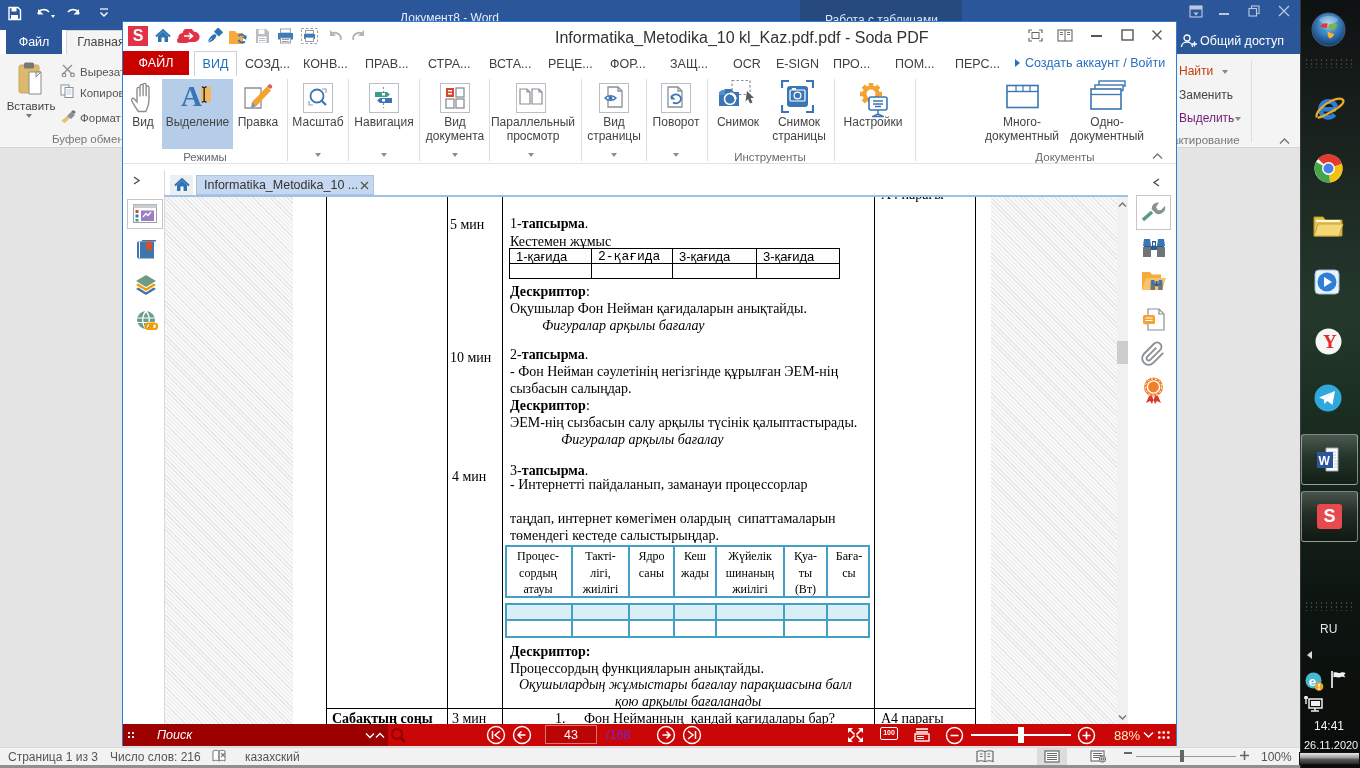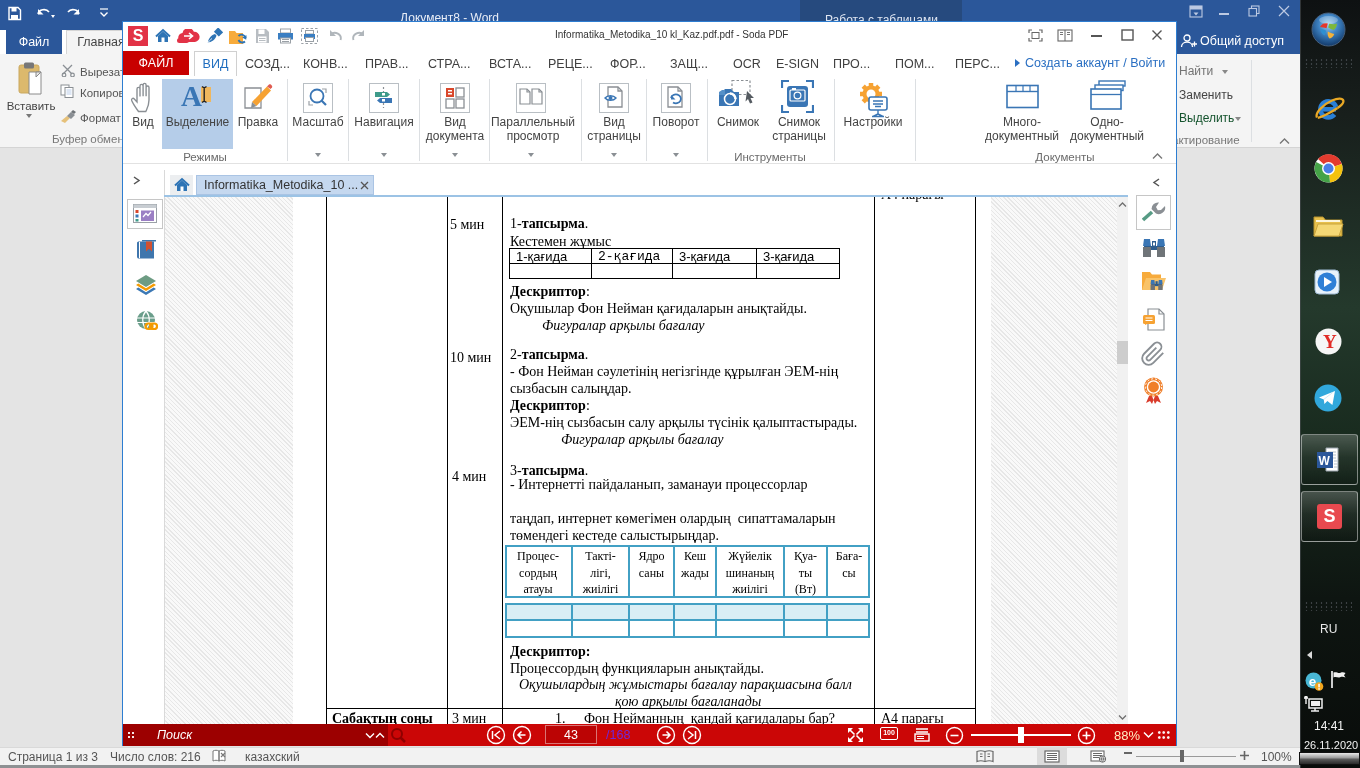--- a/index.html
+++ b/index.html
@@ -90,24 +90,24 @@
 <div class="a" style="left:80px;top:112px;font-size:11.5px;color:#555">Формат по образцу</div>
 <div class="a" style="left:52px;top:133px;font-size:11.5px;color:#777">Буфер обмена</div>
 
 <div class="a" style="left:1177px;top:28px;width:123px;height:26px;background:#2b579a"></div>
 <svg class="a" style="left:1180px;top:33px" width="17" height="17" viewBox="0 0 17 17">
  <circle cx="7" cy="5" r="3" fill="none" stroke="#fff" stroke-width="1.3"></circle>
  <path d="M1.5 14c0-3 2.5-5 5.5-5s5.5 2 5.5 5" fill="none" stroke="#fff" stroke-width="1.3"></path>
  <path d="M12 11h5M14.5 8.5v5" stroke="#fff" stroke-width="1.3"></path>
 </svg>
 <div class="a" style="left:1200px;top:34px;color:#fff;font-size:12.5px">Общий доступ</div>
-<div class="a" style="left:1179px;top:64px;font-size:12px;color:#737373">Найти</div>
+<div class="a" style="left:1179px;top:64px;font-size:12px;color:#c2410c">Найти</div>
 <div class="dn" style="left:1222px;top:70px;border-top-color:#888"></div>
 <div class="a" style="left:1179px;top:88px;font-size:12px;color:#444">Заменить</div>
-<div class="a" style="left:1179px;top:111px;font-size:12px;color:#14532d">Выделить</div>
+<div class="a" style="left:1179px;top:111px;font-size:12px;color:#701a75">Выделить</div>
 <div class="dn" style="left:1235px;top:117px;border-top-color:#888"></div>
 <div class="vsep" style="left:1251px;top:60px;height:82px"></div>
 <div class="a" style="left:1152px;top:134px;font-size:11.5px;color:#777">Редактирование</div>
 <svg class="a" style="left:1279px;top:137px" width="11" height="8" viewBox="0 0 11 8">
  <path d="M1 6.5L5.5 2 10 6.5" fill="none" stroke="#777" stroke-width="1.4"></path>
 </svg>
 
 <div class="a" style="left:0;top:747px;width:1300px;height:18px;background:#f2f2f2;border-top:1px solid #d9d9d9;box-sizing:border-box"></div>
 <div class="a" style="left:0;top:765px;width:1300px;height:3px;background:#8e9193"></div>
 <div class="a" style="left:8px;top:750px;font-size:12px;color:#555">Страница 1 из 3</div>
@@ -281,21 +281,21 @@
  <rect x="5.5" y="10.5" width="8" height="4" fill="#fff" stroke="#9aa0a6"></rect>
 </svg>
 <svg class="a" style="left:327px;top:29px" width="16" height="14" viewBox="0 0 16 14">
  <path d="M13.5 11 A6 5.5 0 0 0 3.5 5.5" fill="none" stroke="#b0b6bb" stroke-width="1.8"></path>
  <path d="M3 1v6h6z" fill="#b0b6bb"></path>
 </svg>
 <svg class="a" style="left:351px;top:29px" width="16" height="14" viewBox="0 0 16 14">
  <path d="M2.5 11 A6 5.5 0 0 1 12.5 5.5" fill="none" stroke="#b0b6bb" stroke-width="1.8"></path>
  <path d="M13 1v6H7z" fill="#b0b6bb"></path>
 </svg>
-<div class="a" style="left:555px;top:29px;color:#333;font-size:10px">Informatika_Metodika_10 kl_Kaz.pdf.pdf - Soda PDF</div>
+<div class="a" style="left:555px;top:29px;color:#333;font-size:16px">Informatika_Metodika_10 kl_Kaz.pdf.pdf - Soda PDF</div>
 
 <svg class="a" style="left:1028px;top:29px" width="15" height="13" viewBox="0 0 15 13">
  <path d="M1 4V1h3M11 1h3v3M14 9v3h-3M4 12H1V9" fill="none" stroke="#666" stroke-width="1.2"></path>
  <rect x="4" y="3.5" width="7" height="6" fill="none" stroke="#666" stroke-width="1"></rect>
 </svg>
 <svg class="a" style="left:1057px;top:29px" width="16" height="13" viewBox="0 0 16 13">
  <rect x="1" y="1" width="14" height="11" fill="none" stroke="#666" stroke-width="1.1"></rect>
  <path d="M8 1v11" stroke="#666" stroke-width="1"></path>
  <path d="M3 3.5h3M3 5.5h3M10 3.5h3M10 5.5h3" stroke="#666" stroke-width="0.9"></path>
 </svg>

